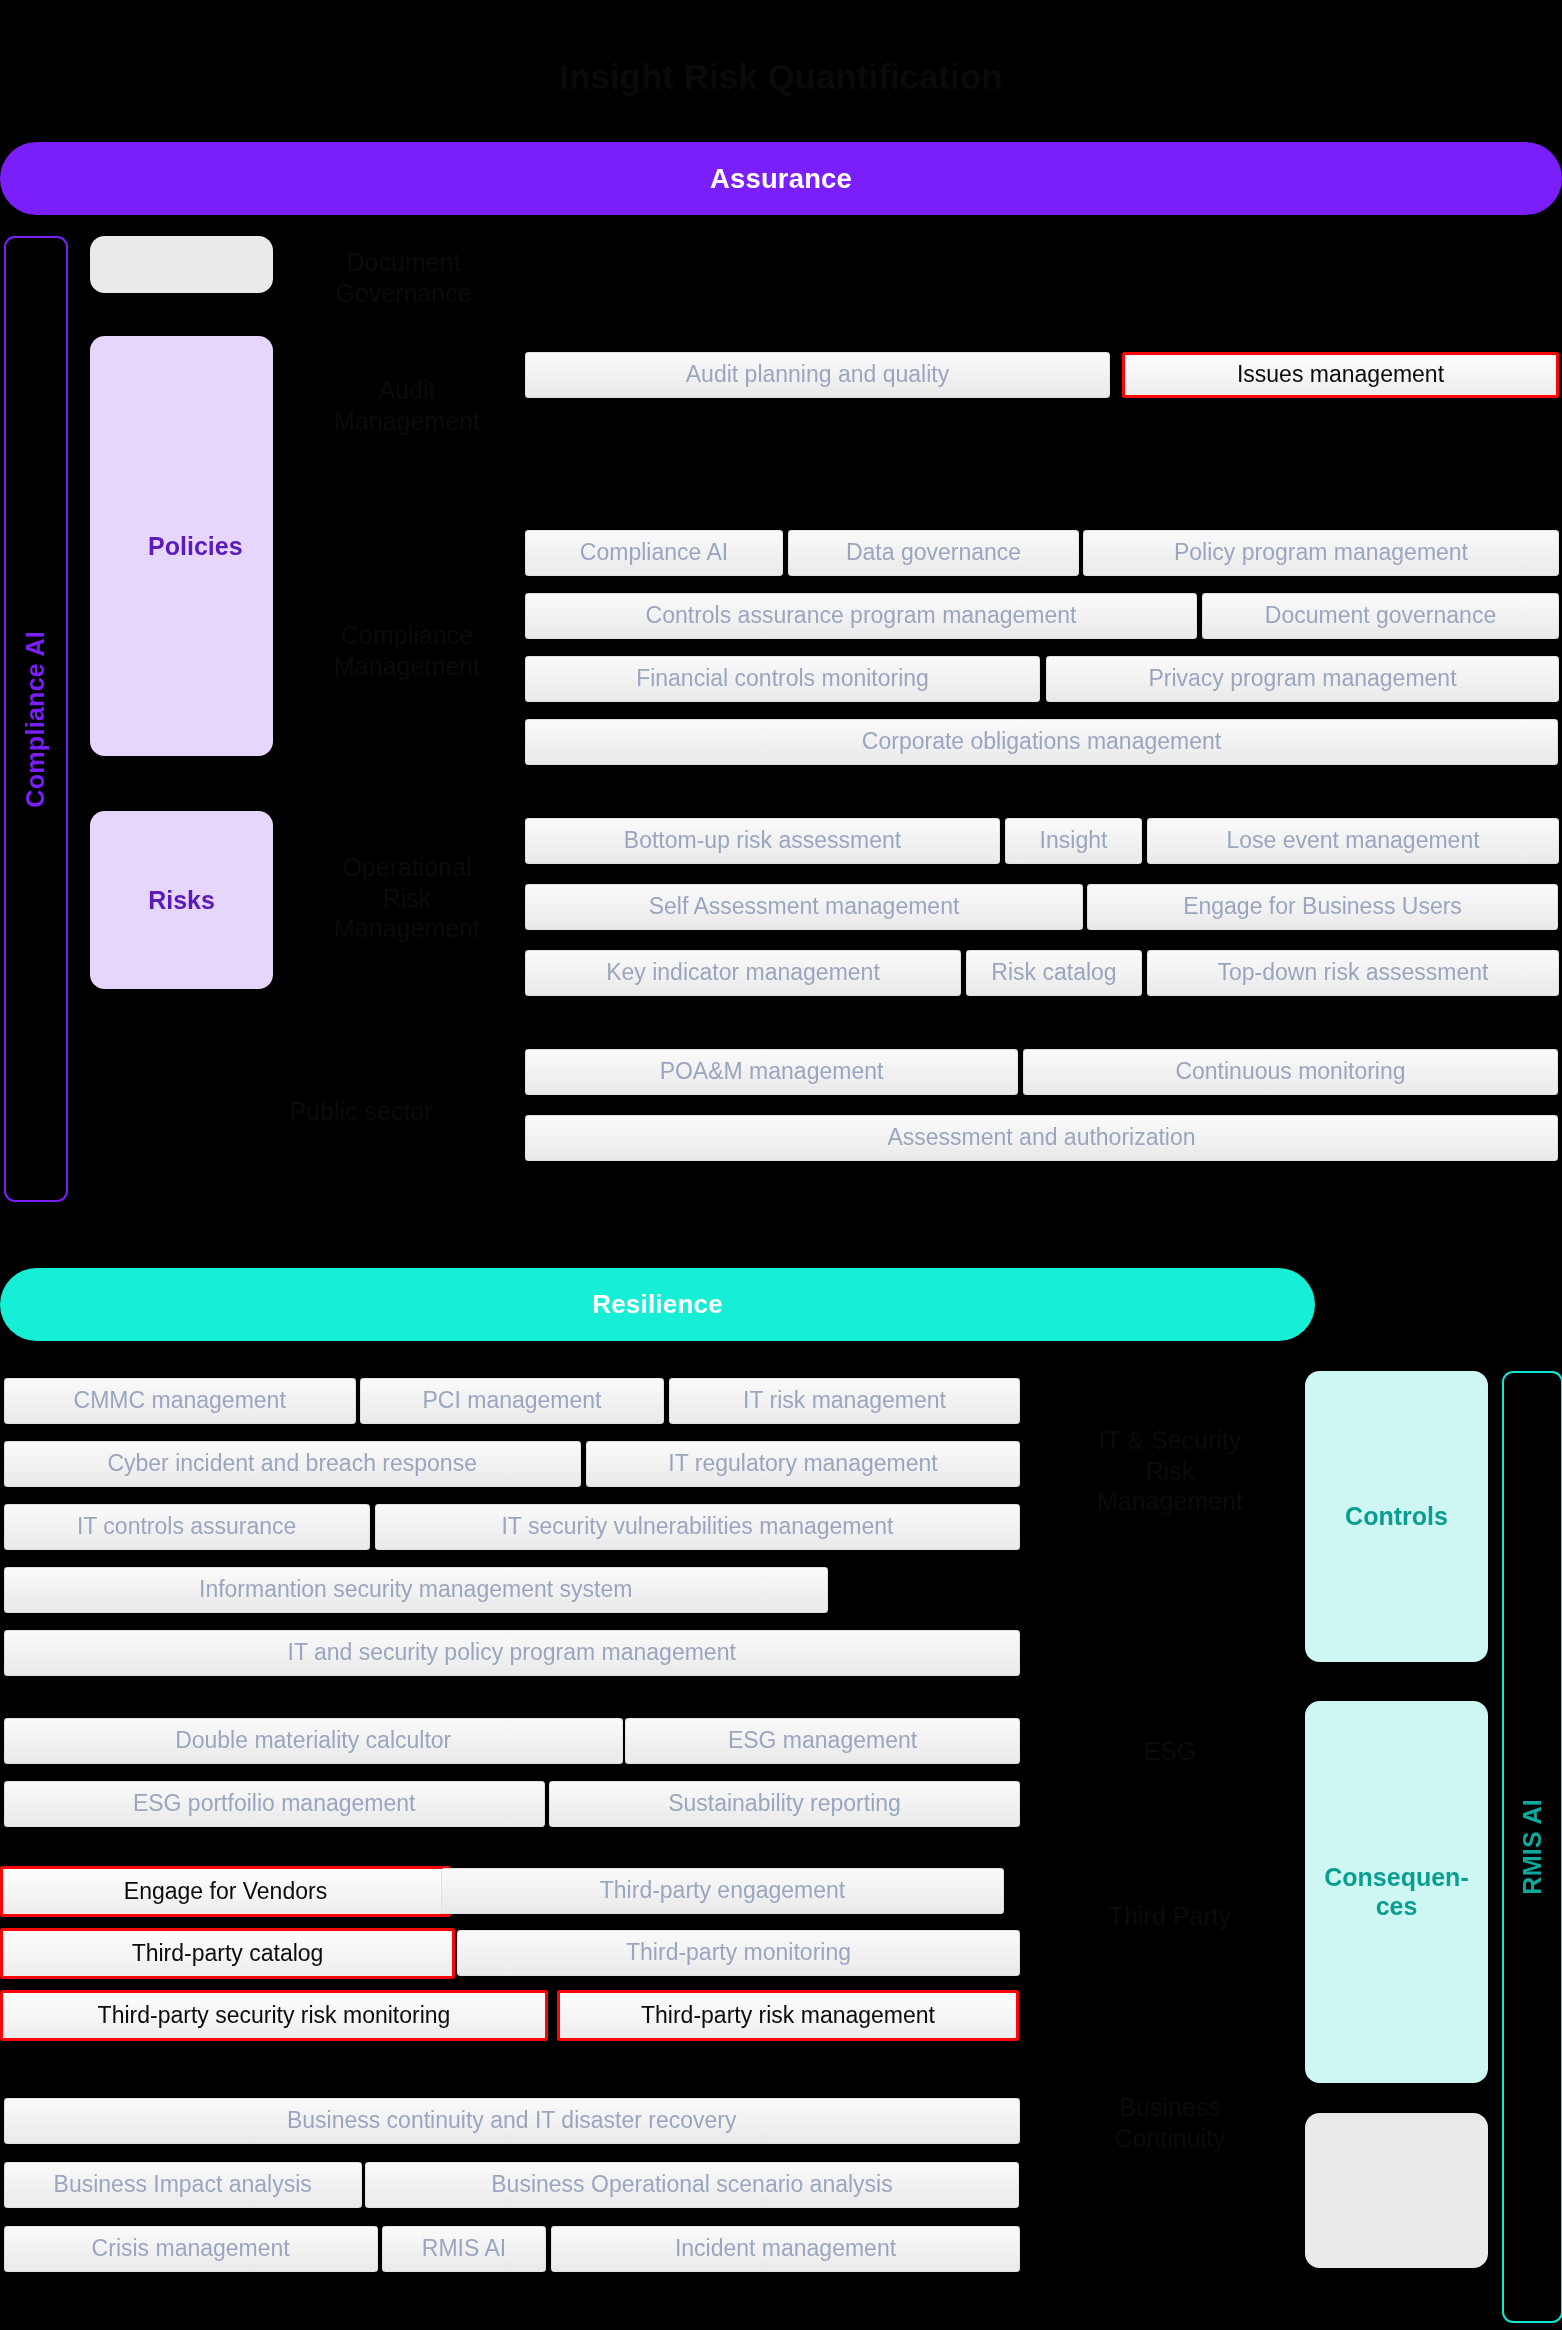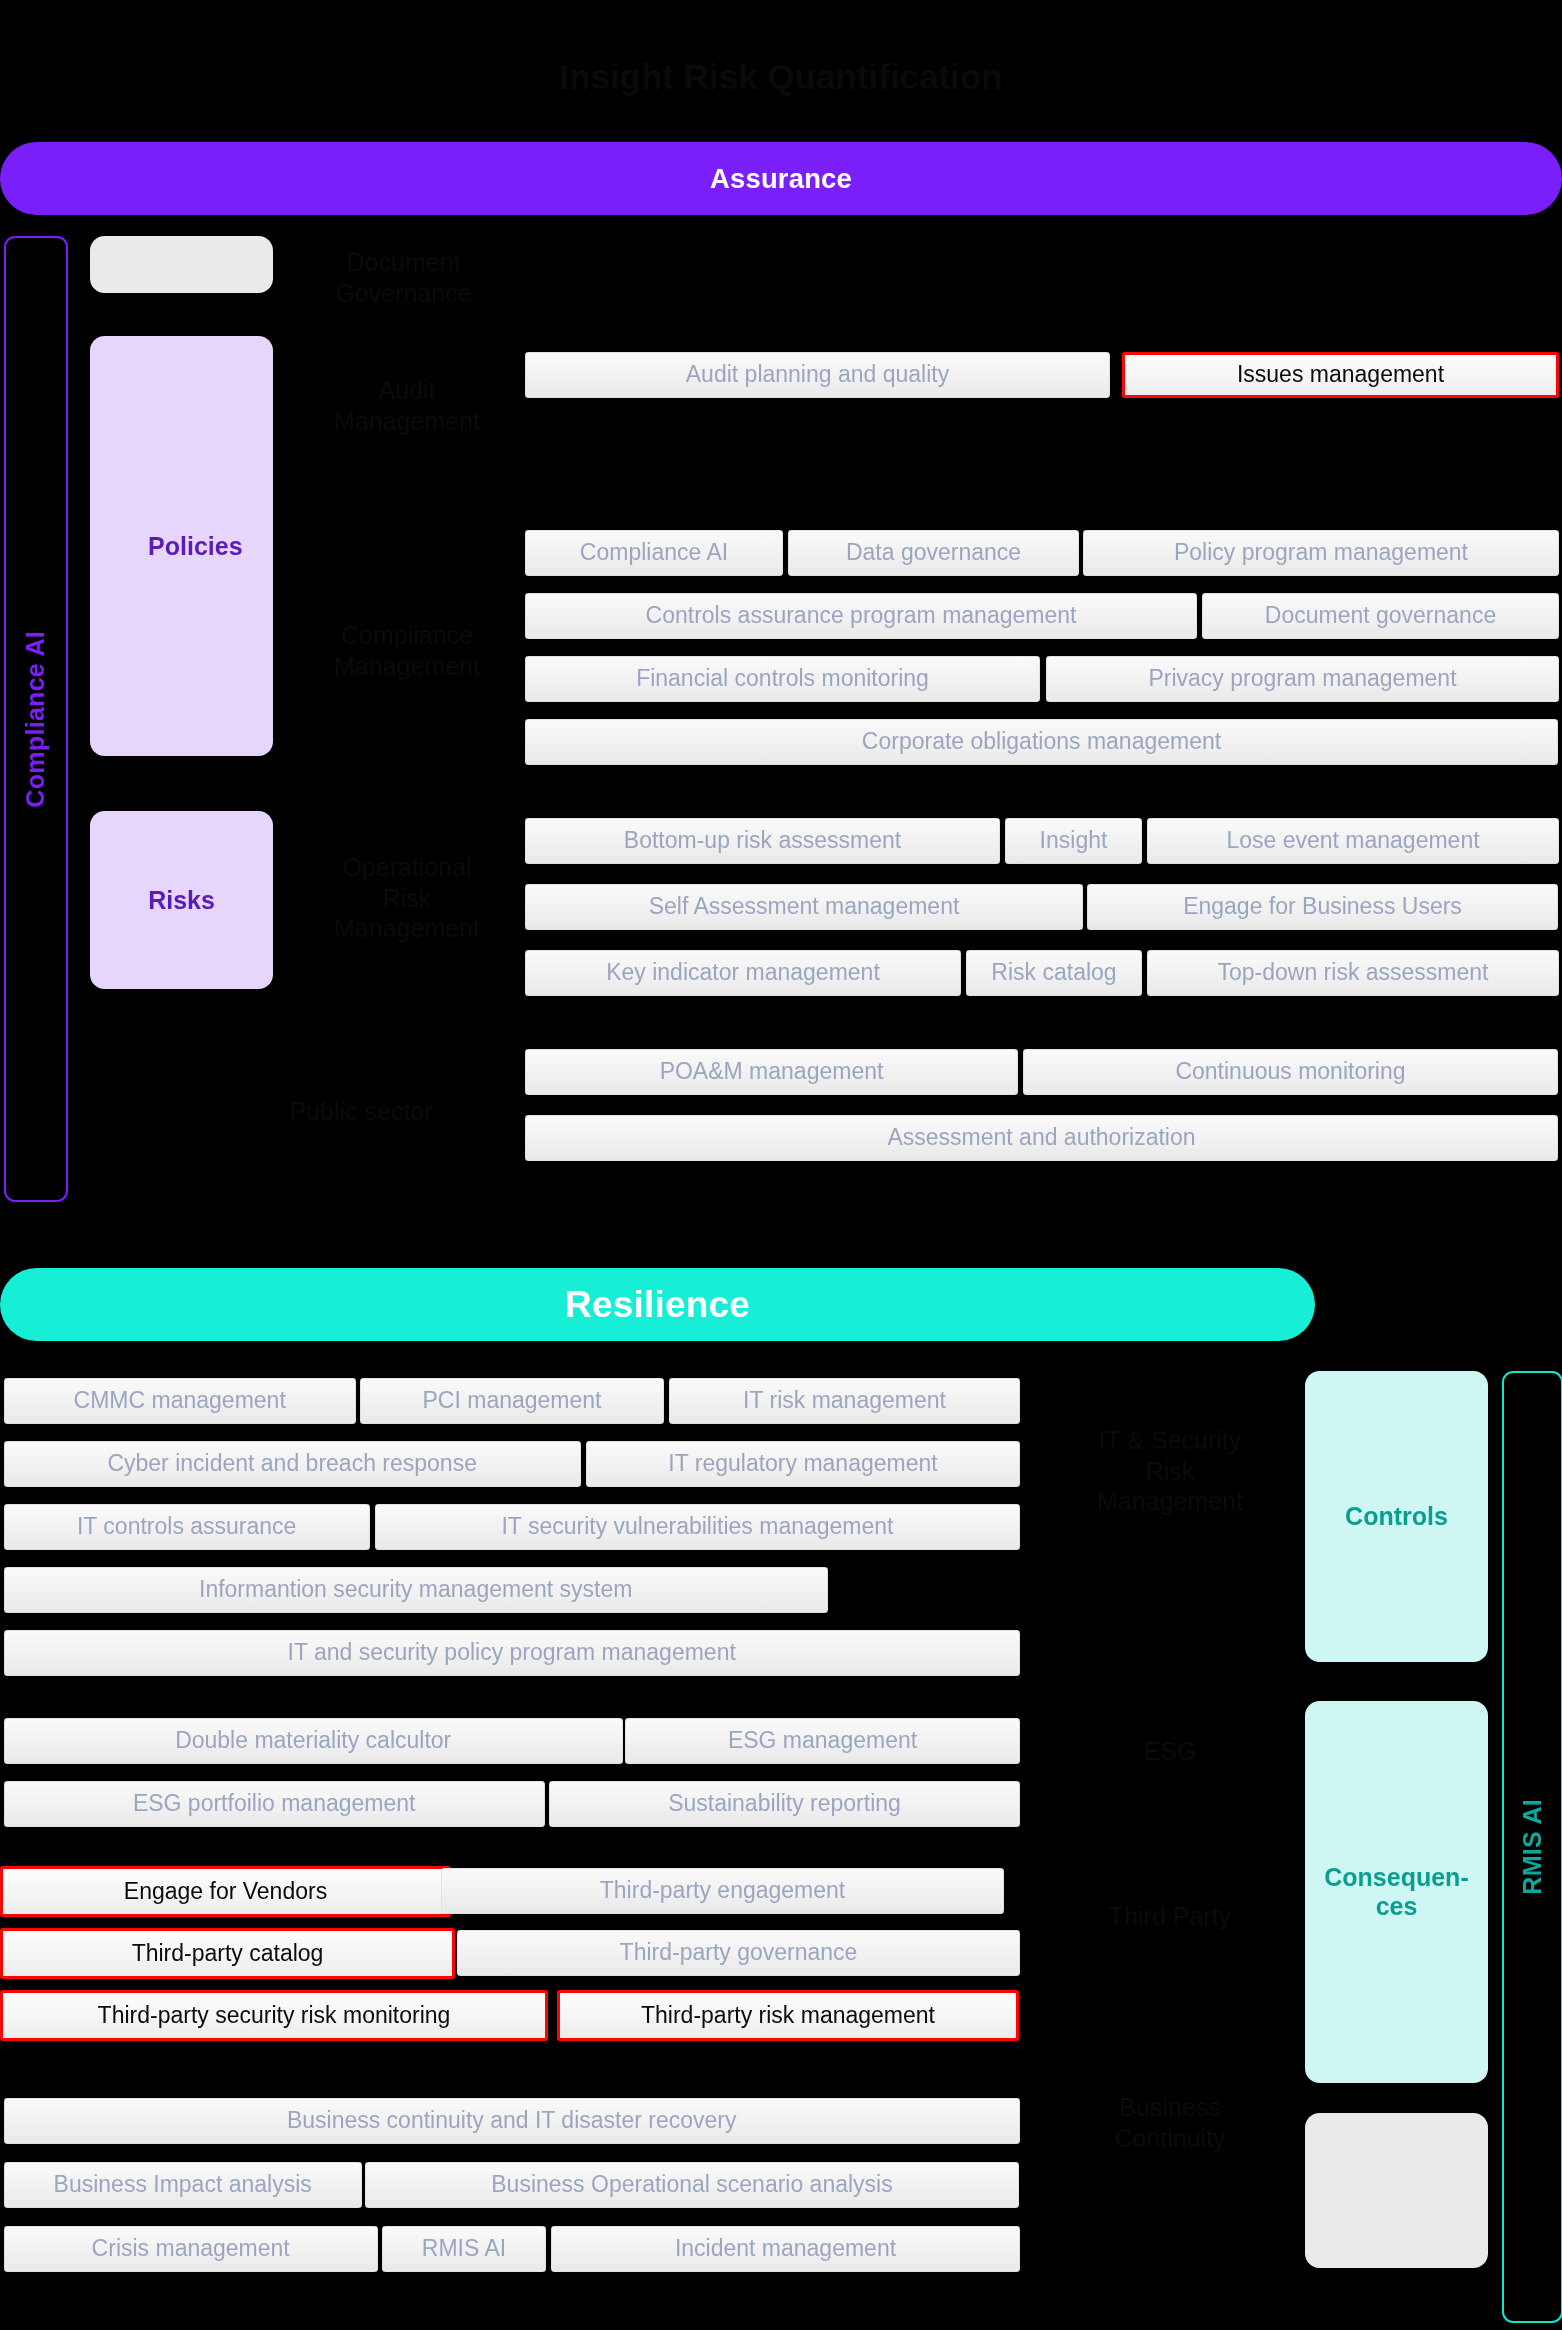--- a/index.html
+++ b/index.html
@@ -10,21 +10,21 @@
   .canvas{position:absolute;left:0;top:0;width:1562px;height:2331px;}
 
   
   .banner{
     position:absolute;display:flex;align-items:center;justify-content:center;
     border-radius:42px;font-weight:700;letter-spacing:0.2px;
   }
   .banner-assurance{left:0px;top:142px;width:1562px;height:73px;
     background:#7b1ffa;color:#ffffff;font-size:27.4px;}
   .banner-resilience{left:0px;top:1268px;width:1315px;height:73px;
-    background:#17eed6;color:#ffffff;font-size:37px;}
+    background:#17eed6;color:#ffffff;font-size:26px;}
 
   
   .page-title{
     position:absolute;left:0;top:57px;width:1562px;text-align:center;
     color:#0a0a0a;font-size:35px;font-weight:600;
   }
 
   
   .vrail{
     position:absolute;display:flex;align-items:center;justify-content:center;
@@ -178,21 +178,21 @@
 
   <div class="tile" style="left:3.7px;top:1718px;width:619px;height:46px;">Double  materiality calcultor</div>
   <div class="tile" style="left:625px;top:1718px;width:395px;height:46px;">ESG management</div>
   <div class="tile" style="left:3.7px;top:1781px;width:541px;height:46px;">ESG portfoilio management</div>
   <div class="tile" style="left:549px;top:1781px;width:471px;height:46px;">Sustainability reporting</div>
 
   <div class="tile hl" style="left:0px;top:1866px;width:451px;height:51px;">Engage for Vendors</div>
   <div class="tile" style="left:441px;top:1868px;width:563px;height:46px;">Third-party engagement</div>
 
   <div class="tile hl" style="left:0px;top:1928px;width:455px;height:51px;">Third-party catalog</div>
-  <div class="tile" style="left:457px;top:1930px;width:563px;height:46px;">Third-party governance</div>
+  <div class="tile" style="left:457px;top:1930px;width:563px;height:46px;">Third-party monitoring</div>
 
   <div class="tile hl" style="left:0px;top:1990px;width:548px;height:51px;">Third-party security risk monitoring</div>
   <div class="tile hl" style="left:557px;top:1990px;width:462px;height:51px;">Third-party risk management</div>
 
   <div class="tile" style="left:3.7px;top:2098px;width:1016px;height:46px;">Business continuity and IT disaster recovery</div>
   <div class="tile" style="left:3.7px;top:2162px;width:358px;height:46px;">Business Impact analysis</div>
   <div class="tile" style="left:365px;top:2162px;width:654px;height:46px;">Business Operational scenario analysis</div>
   <div class="tile" style="left:3.7px;top:2226px;width:374px;height:46px;">Crisis management</div>
   <div class="tile" style="left:382px;top:2226px;width:164px;height:46px;">RMIS AI</div>
   <div class="tile" style="left:551px;top:2226px;width:469px;height:46px;text-align:center;">Incident management</div>

